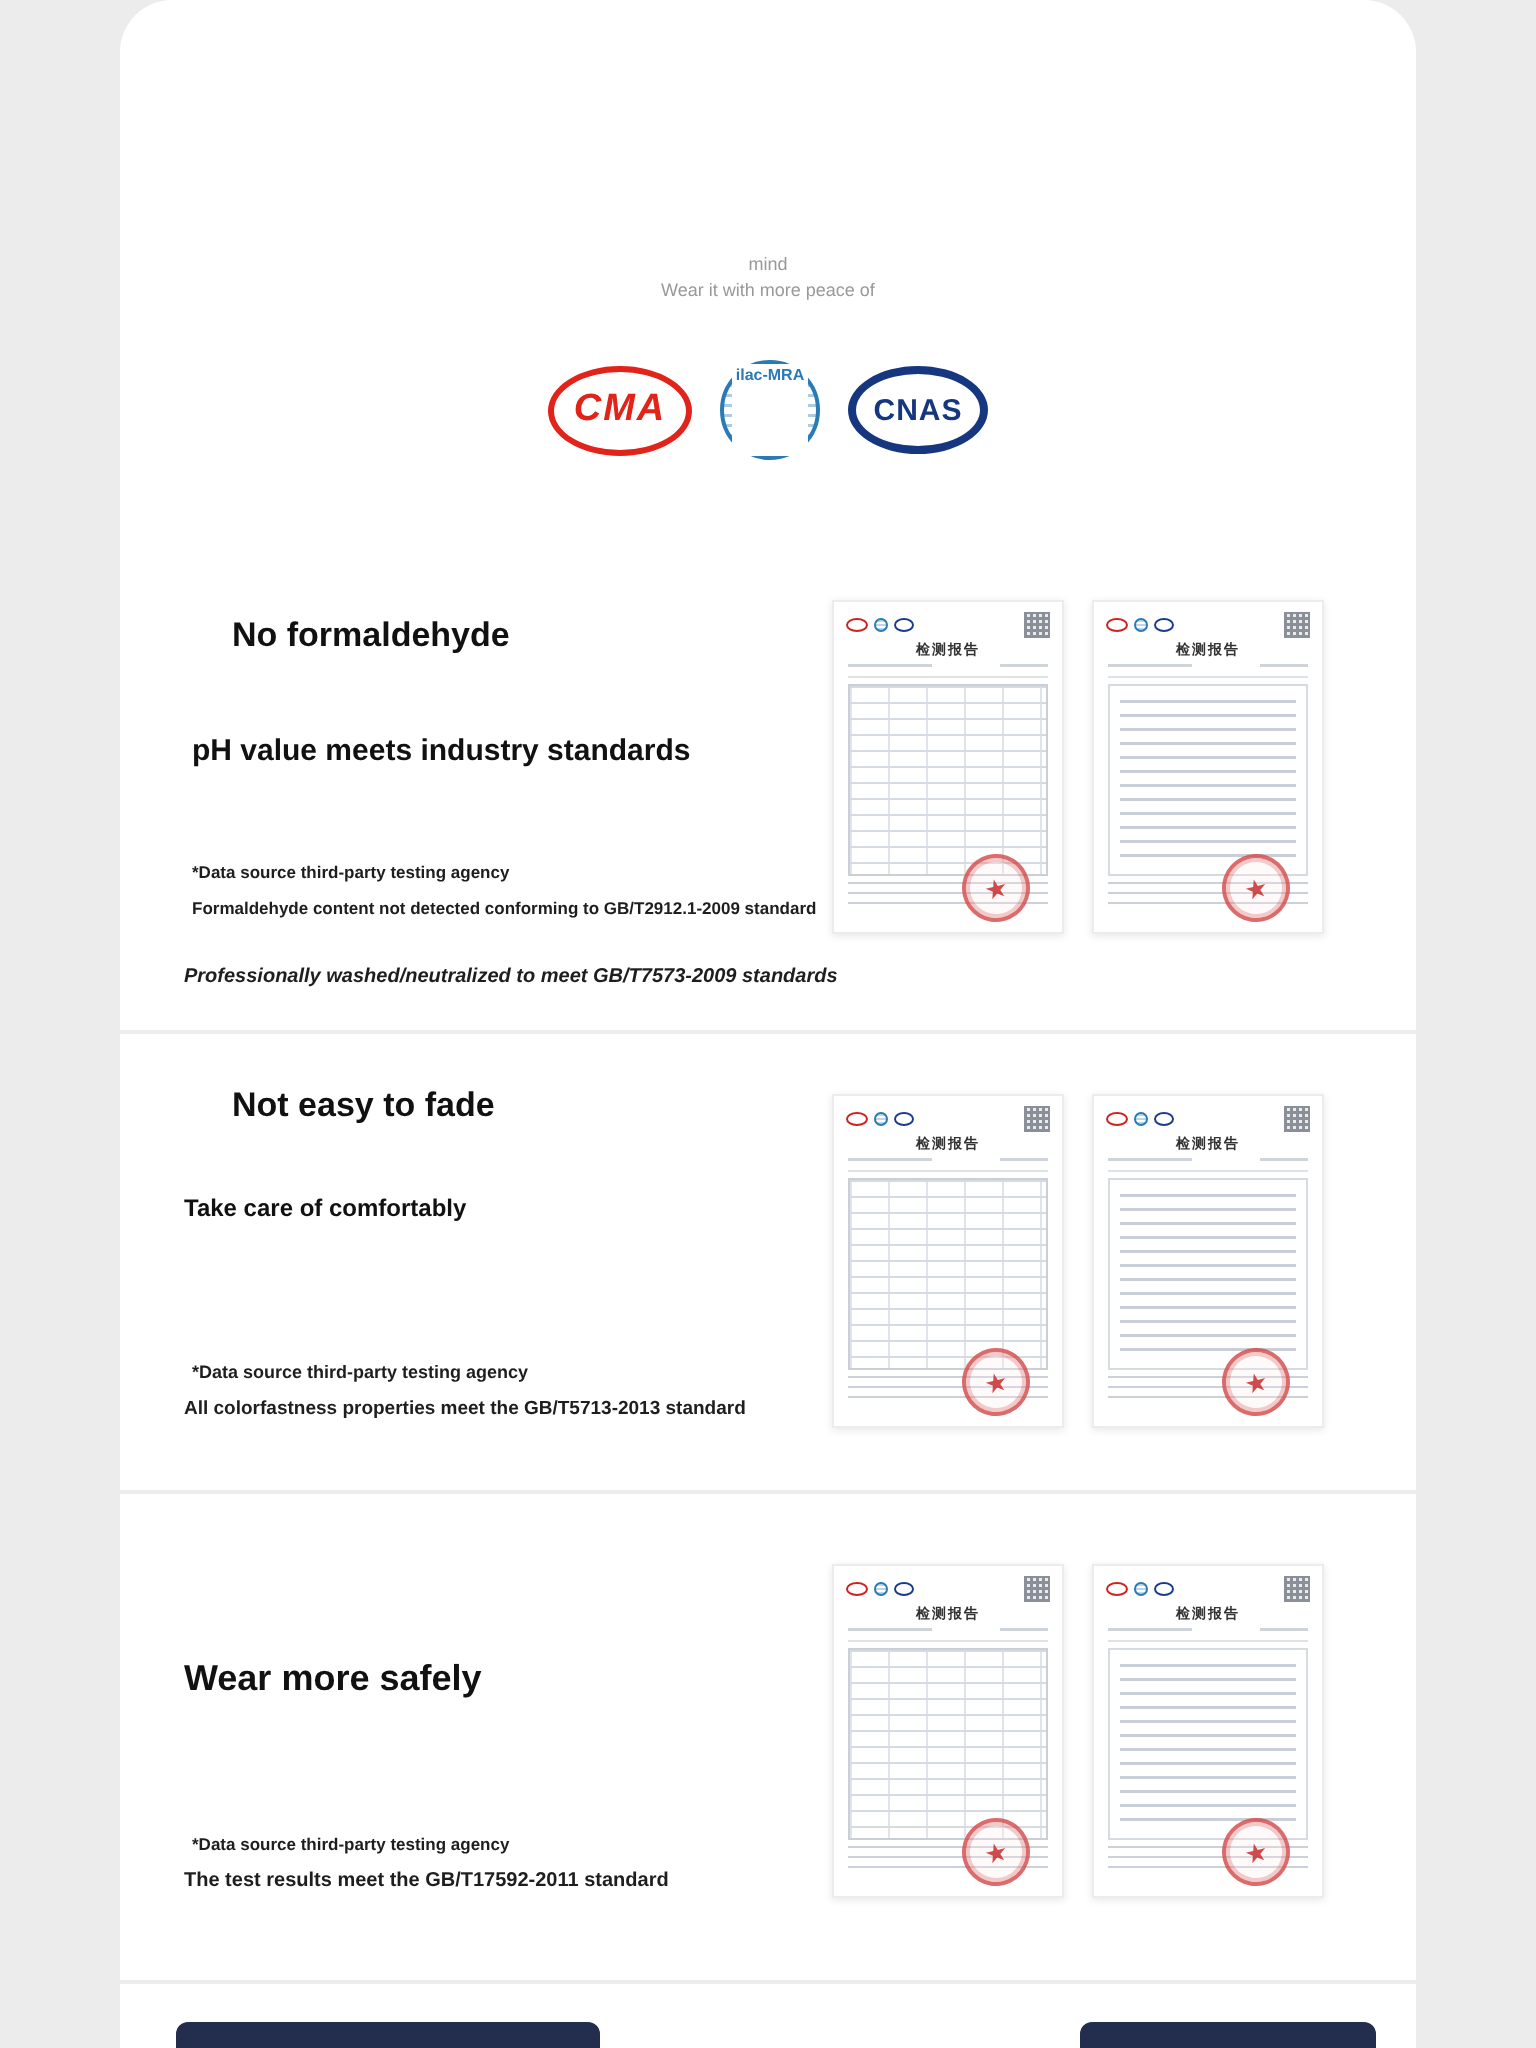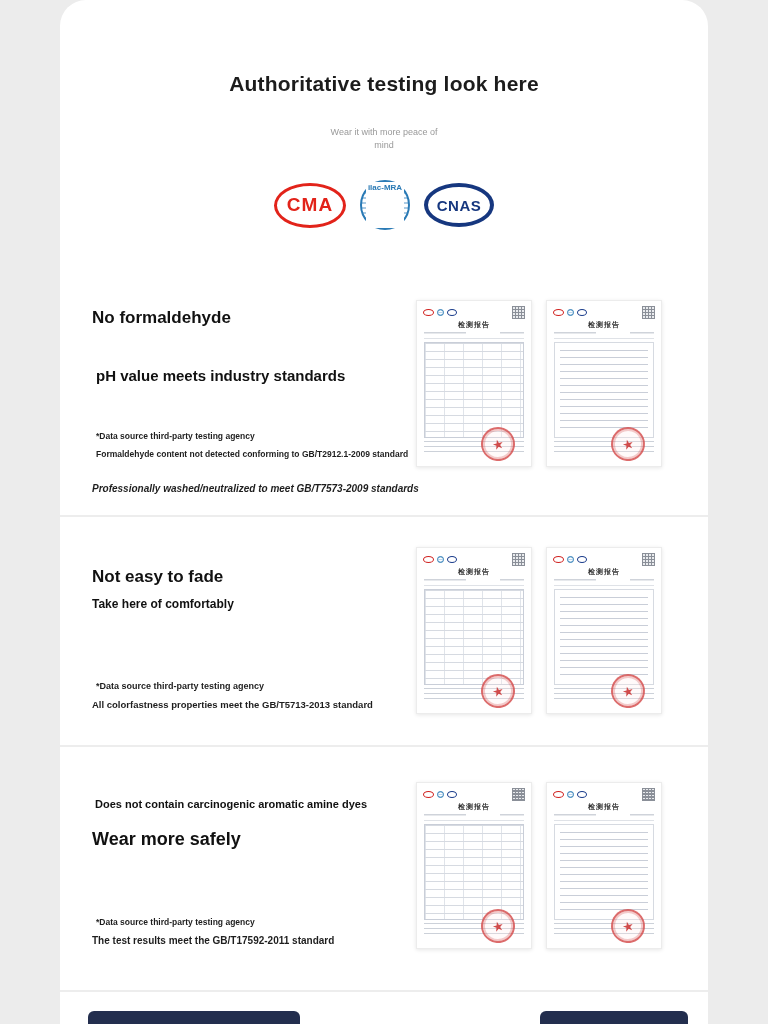--- a/index.html
+++ b/index.html
@@ -24,21 +24,21 @@
     position:absolute;top:126px;left:0;width:100%;
     text-align:center;font-size:9px;color:#999;line-height:13px;
   }
   .logo-row{
     position:absolute;top:176px;left:0;width:100%;height:58px;
     display:flex;align-items:center;justify-content:center;gap:14px;
   }
   .logo-cma{
     width:72px;height:45px;border:3px solid #e2231a;border-radius:50%;
     display:flex;align-items:center;justify-content:center;
-    color:#e2231a;font-weight:bold;font-size:19px;letter-spacing:1px;
+    color:#e2231a;font-weight:bold;font-style:italic;font-size:19px;letter-spacing:1px;
     box-sizing:border-box;
   }
   .logo-ilac{
     width:50px;height:50px;border-radius:50%;border:2px solid #2a7ab5;
     background:repeating-linear-gradient(to bottom, rgba(70,140,195,.45) 0 1.5px, transparent 1.5px 5px);
     display:flex;justify-content:center;box-sizing:border-box;
   }
   .logo-ilac .band{
     background:#fff;padding:1px 2px;font-size:8px;font-weight:bold;color:#2a7ab5;white-space:nowrap;
   }
@@ -46,21 +46,21 @@
     width:70px;height:44px;border:4px solid #16377f;border-radius:50%;
     display:flex;align-items:center;justify-content:center;
     color:#16377f;font-weight:800;font-size:15px;letter-spacing:.5px;box-sizing:border-box;
   }
   
   .sec{position:absolute;left:0;width:100%;box-sizing:border-box;}
   .sec1{top:300px;height:215px;}
   .sec2{top:515px;height:230px;border-top:2px solid #ededed;}
   .sec3{top:745px;height:245px;border-top:2px solid #ededed;}
   .bottom-stub{top:990px;height:34px;border-top:2px solid #ededed;}
-  .h-xl{position:absolute;font-weight:bold;color:#111;font-size:17px;}
+  .h-xl{position:absolute;font-weight:bold;color:#111;font-size:17px;margin-left:24px;}
   .h-lg{position:absolute;font-weight:bold;color:#111;font-size:15px;margin-top:23px;}
   .h-md{position:absolute;font-weight:bold;color:#111;font-size:12px;}
   .h-sm{position:absolute;font-weight:bold;color:#111;font-size:11px;}
   .h-big3{position:absolute;font-weight:bold;color:#111;font-size:18px;}
   .note{position:absolute;color:#1e1e1e;font-weight:bold;white-space:nowrap;}
   .note-sm{font-size:8.5px;}
   .note-md{font-size:10px;}
   
   .reports{position:absolute;left:356px;display:flex;gap:14px;}
   .report{
@@ -101,24 +101,23 @@
   
   .preview-bar{position:absolute;bottom:0;height:13px;background:#232e4e;border-radius:6px 6px 0 0;}
   .preview-left{left:28px;width:212px;}
   .preview-right{left:480px;width:148px;}
 </style>
 </head>
 <body>
 
 <div class="card">
 
-  <div class="page-title">Authoritative testing look here</div>
   <div class="subtitle">
+    <div>mind</div>
     <div>Wear it with more peace of</div>
-    <div>mind</div>
   </div>
   <div class="logo-row">
     <div class="logo-cma">CMA</div>
     <div class="logo-ilac">
       <span class="band">ilac-MRA</span>
     </div>
     <div class="logo-cnas">CNAS</div>
   </div>
 
   <div class="sec sec1">
@@ -151,22 +150,22 @@
         <div class="r-title">检测报告</div>
         <div class="r-meta"></div>
         <div class="r-table"></div>
         <div class="r-foot"></div>
         <div class="r-stamp">★</div>
       </div>
     </div>
   </div>
 
   <div class="sec sec2">
-    <div class="h-xl" style="top:50px;left:32px;">Not easy to fade</div>
-    <div class="h-md" style="top:80px;left:32px;">Take here of comfortably</div>
+    <div class="h-xl" style="top:26px;left:32px;">Not easy to fade</div>
+    <div class="h-md" style="top:80px;left:32px;">Take care of comfortably</div>
     <div class="note note-sm" style="top:164px;left:36px;font-size:9px;">*Data source third-party testing agency</div>
     <div class="note note-sm" style="top:182px;left:32px;font-size:9.5px;text-align:right;">All colorfastness properties meet the GB/T5713-2013 standard</div>
     <div class="reports" style="top:30px;">
       <div class="report report-a">
         <div class="r-head">
           <span class="r-cma"></span>
           <span class="r-blue"></span>
           <span class="r-navy"></span>
           <span class="r-qr"></span>
         </div>
@@ -186,21 +185,20 @@
         <div class="r-title">检测报告</div>
         <div class="r-meta"></div>
         <div class="r-table"></div>
         <div class="r-foot"></div>
         <div class="r-stamp">★</div>
       </div>
     </div>
   </div>
 
   <div class="sec sec3">
-    <div class="h-sm" style="top:51px;left:35px;">Does not contain carcinogenic aromatic amine dyes</div>
     <div class="h-big3" style="top:82px;left:32px;">Wear more safely</div>
     <div class="note note-sm" style="top:170px;left:36px;">*Data source third-party testing agency</div>
     <div class="note note-md" style="top:188px;left:32px;">The test results meet the GB/T17592-2011 standard</div>
     <div class="reports" style="top:35px;">
       <div class="report report-a">
         <div class="r-head">
           <span class="r-cma"></span>
           <span class="r-blue"></span>
           <span class="r-navy"></span>
           <span class="r-qr"></span>

